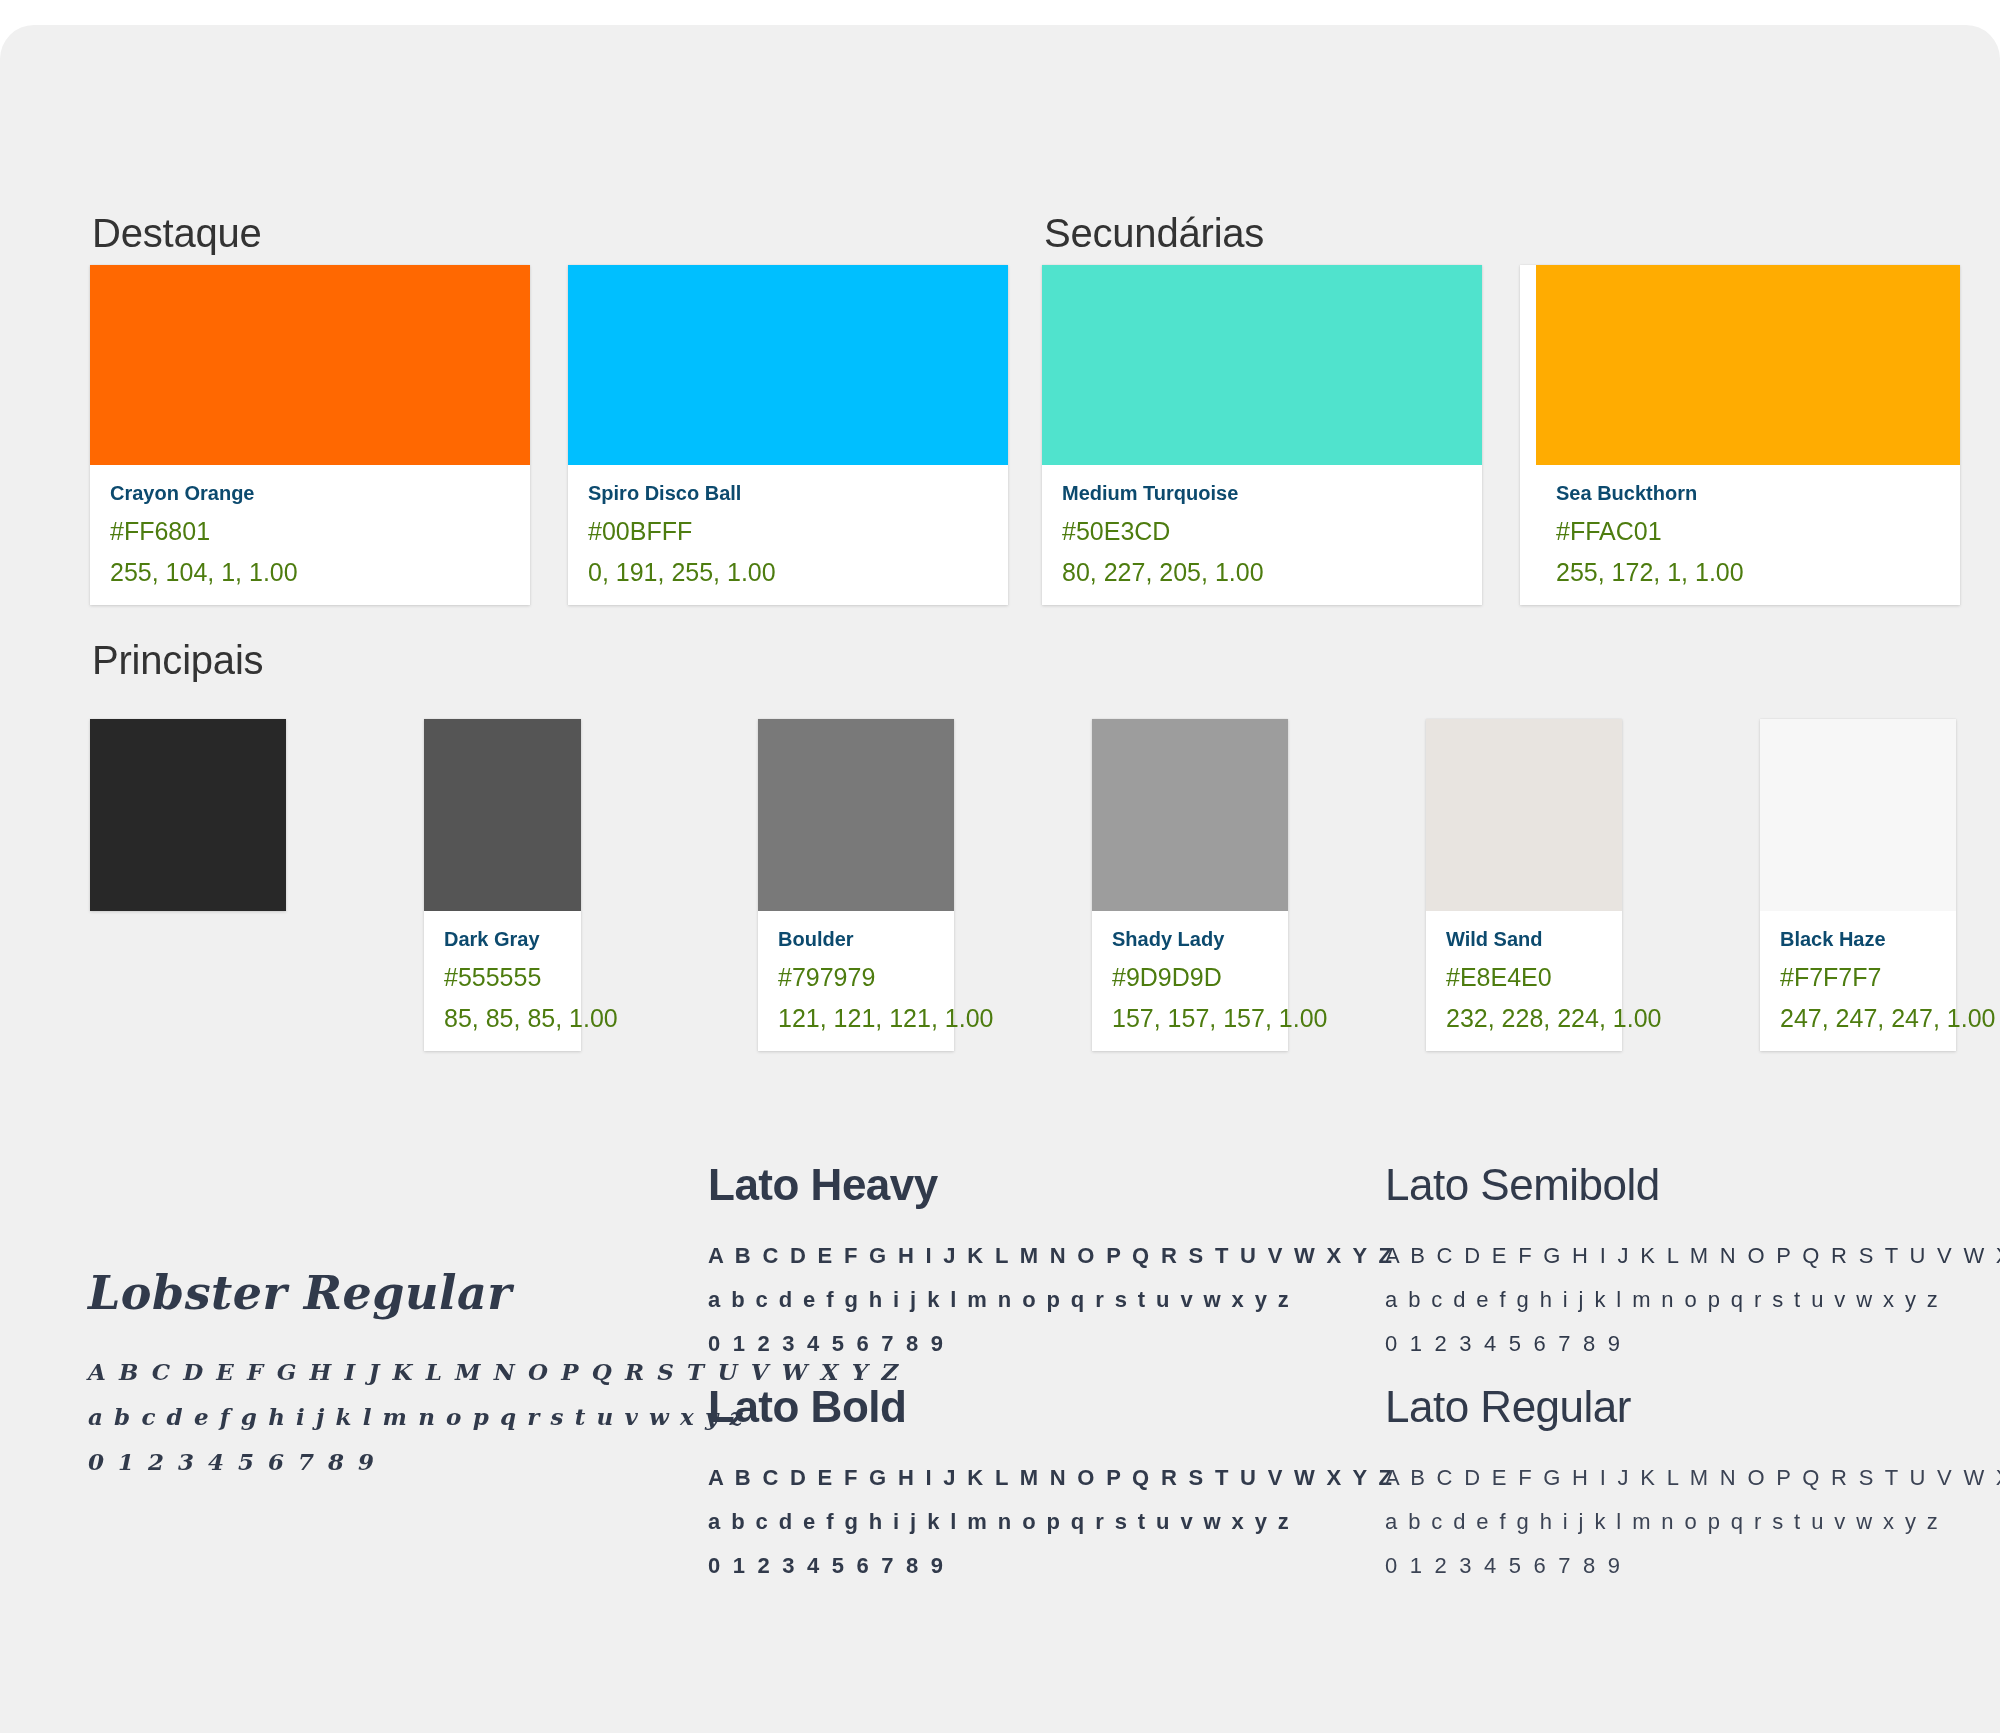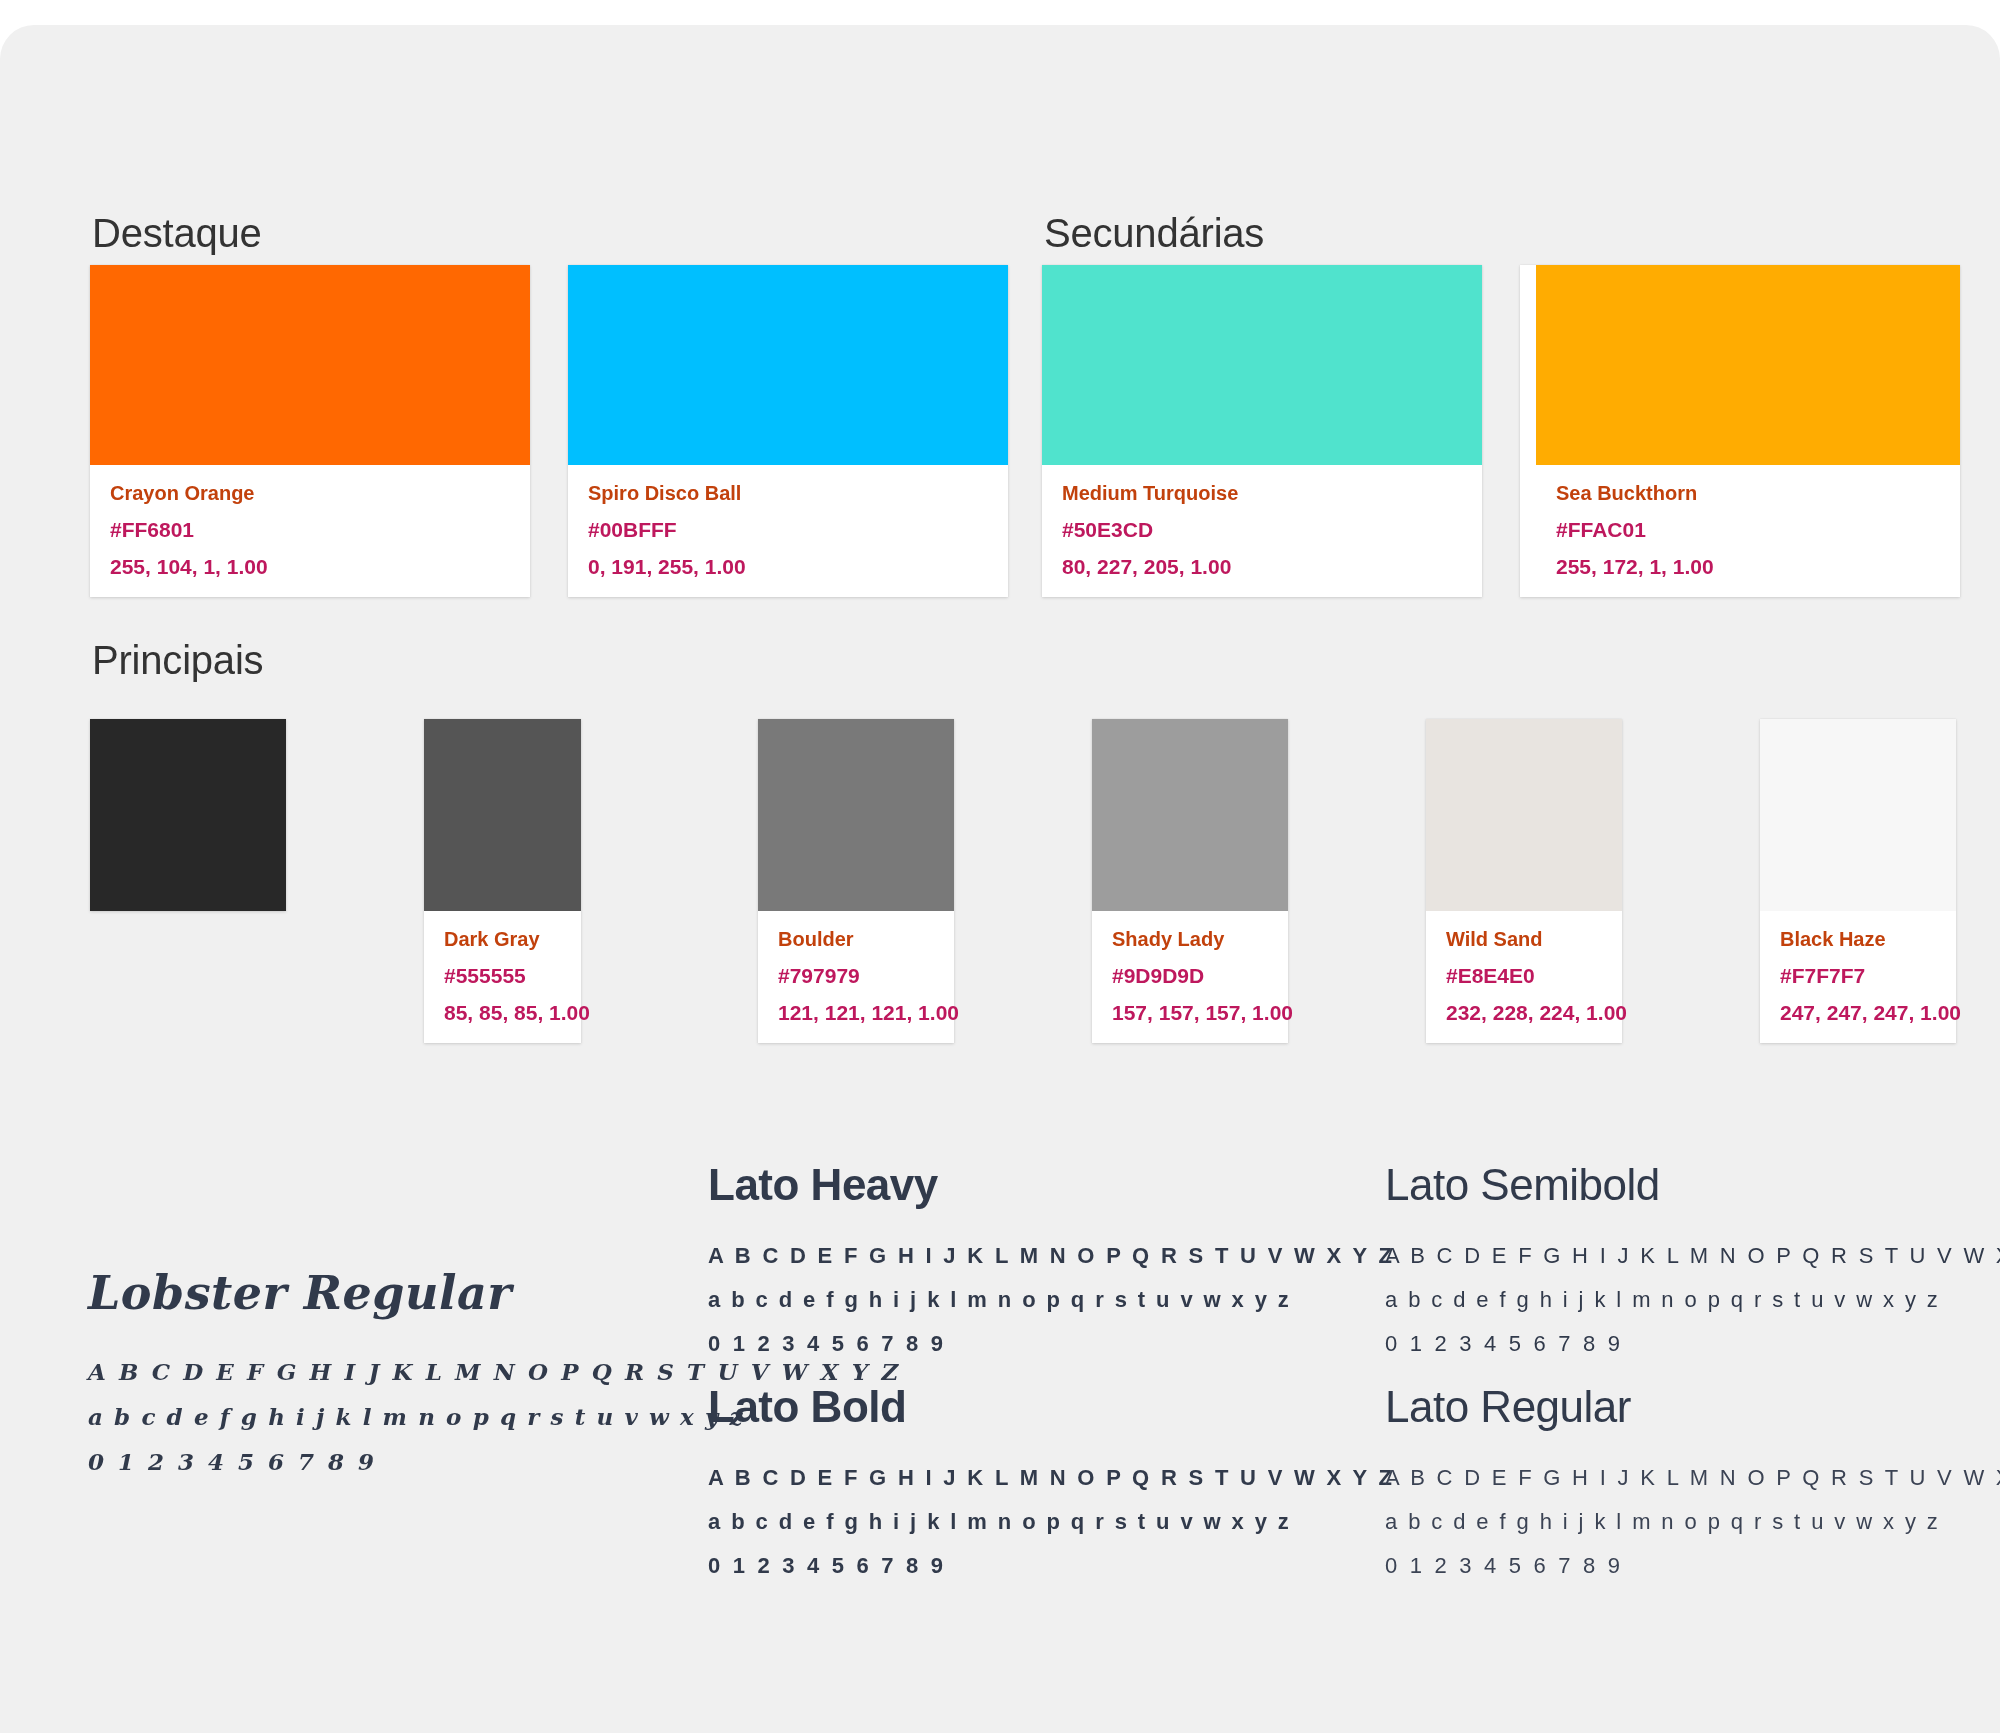--- a/index.html
+++ b/index.html
@@ -49,30 +49,30 @@
   .color-card .swatch {
     width: 100%;
     display: block;
   }
   .color-card .meta {
     padding: 18px 20px 20px 20px;
   }
   .color-card .cname {
     font-size: 20px;
     font-weight: bold;
-    color: #c2410c;
+    color: #0c4a6e;
     line-height: 1.0;
     margin-bottom: 16px;
     white-space: nowrap;
   }
   .color-card .chex,
   .color-card .crgba {
-    font-size: 21px;
-    font-weight: 700;
-    color: #be185d;
+    font-size: 25px;
+    font-weight: 400;
+    color: #4d7c0f;
     line-height: 1.0;
     white-space: nowrap;
   }
   .color-card .chex { margin-bottom: 16px; }
 
   
   .row-top .swatch { height: 200px; }
   .row-main .swatch { height: 192px; }
 
   

